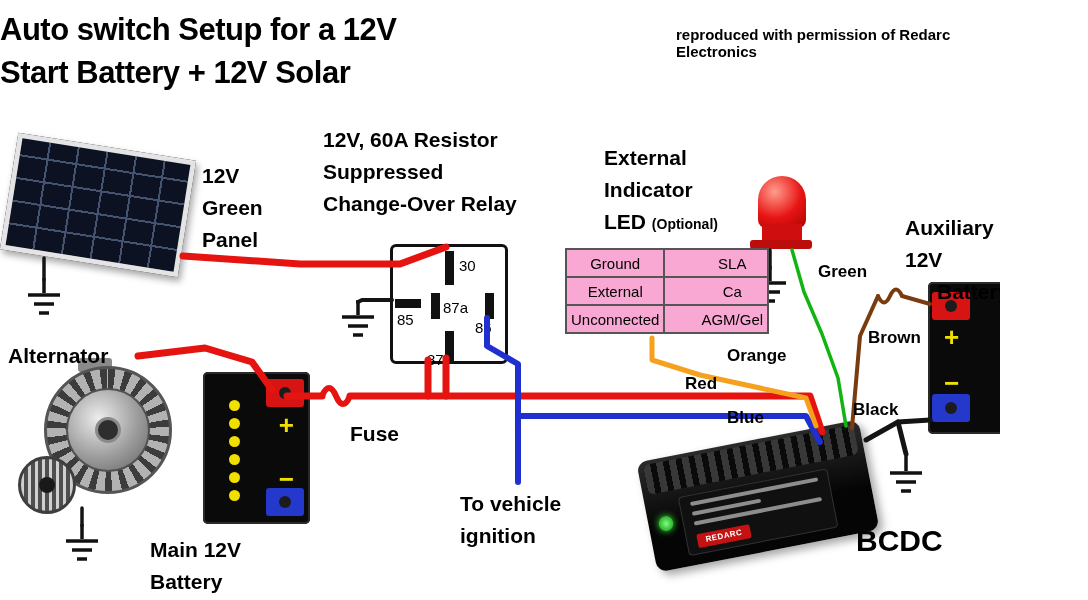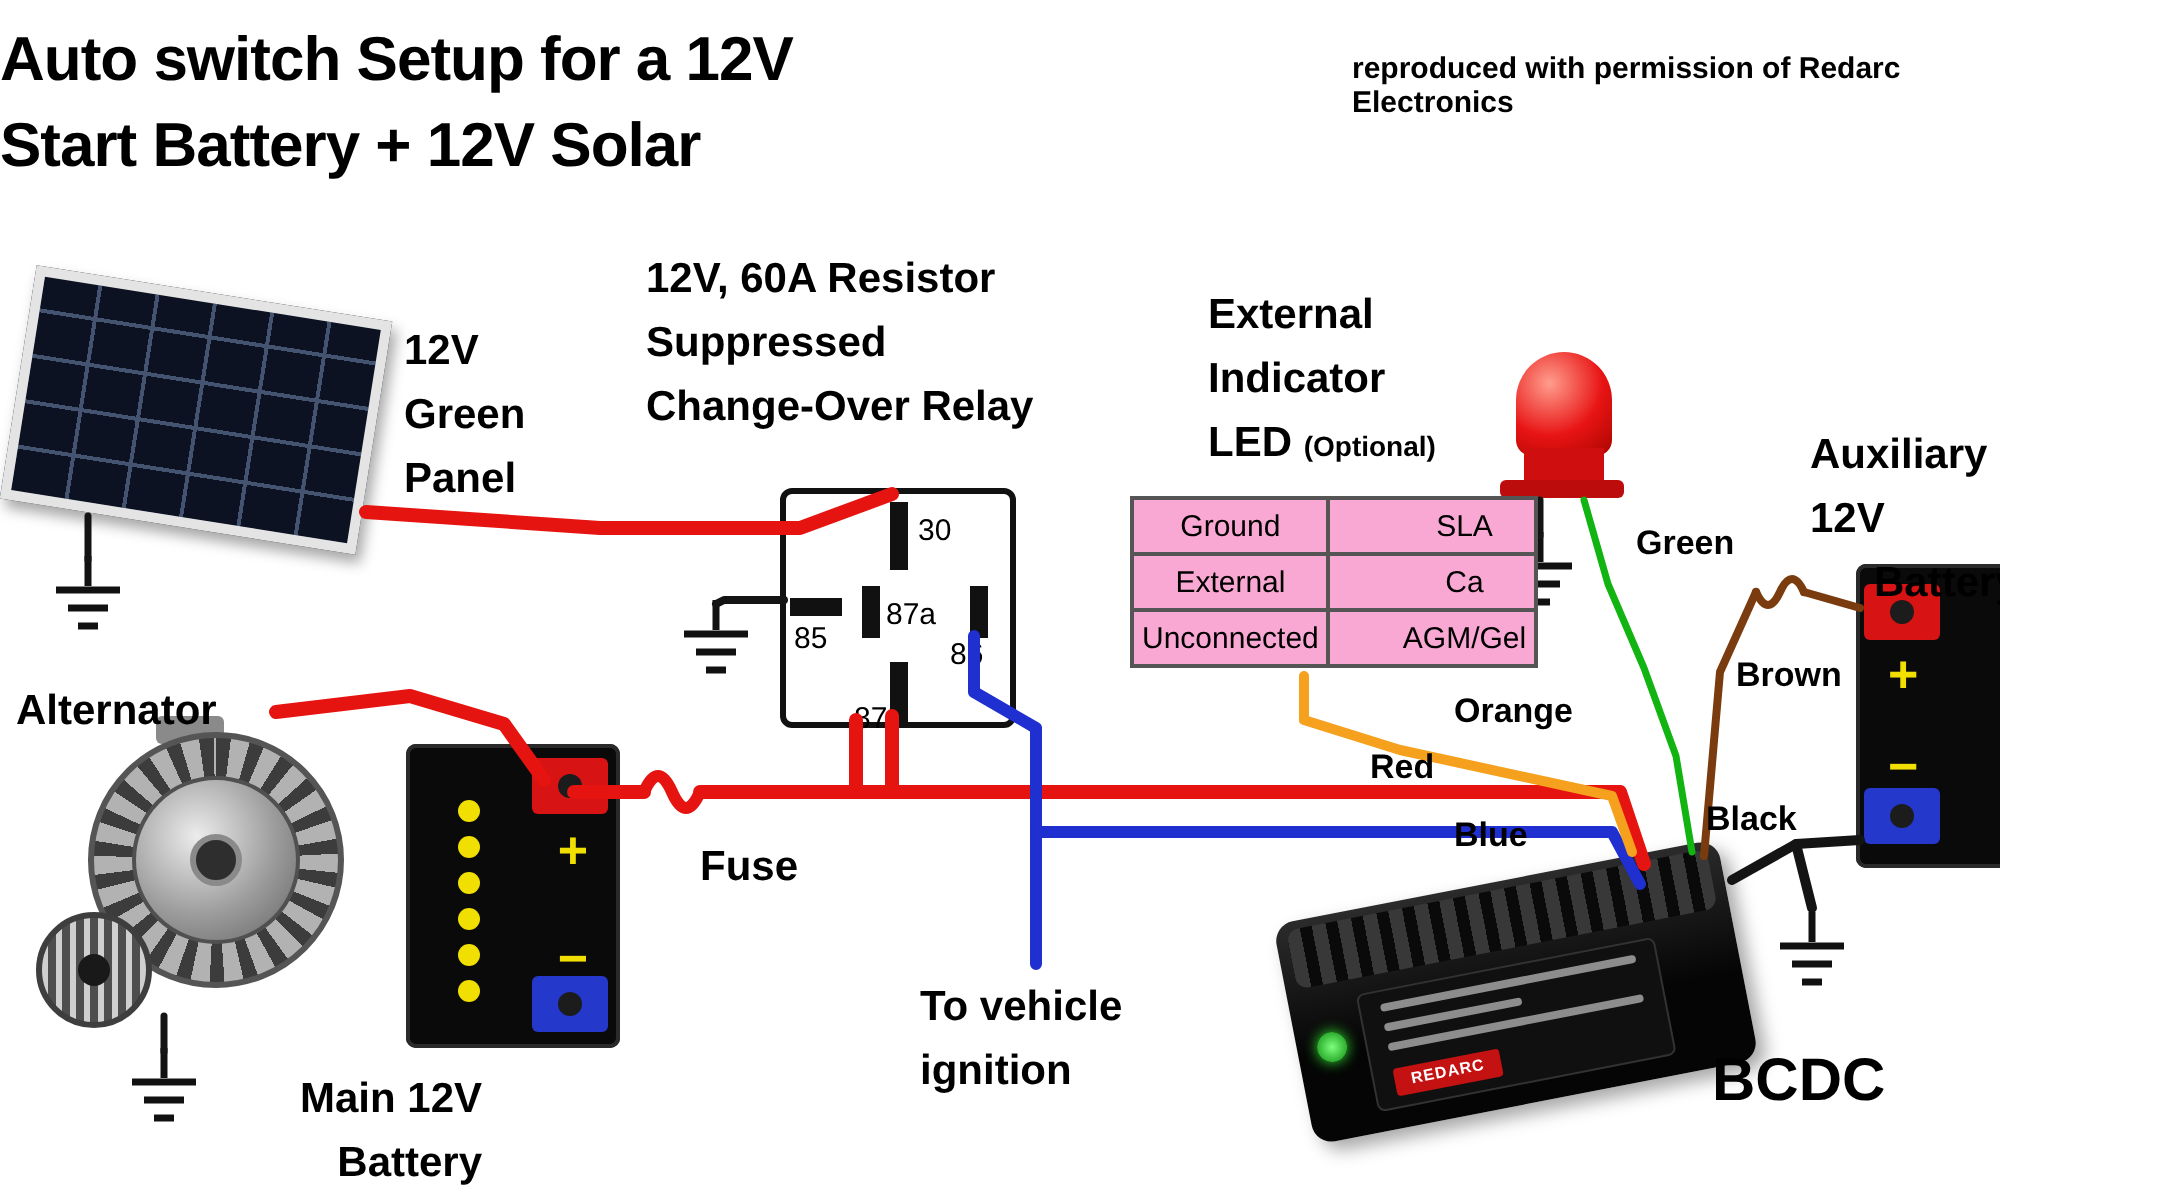--- a/index.html
+++ b/index.html
@@ -167,21 +167,21 @@
         <div class="dot"></div>
         <div class="dot"></div>
         <div class="dot"></div>
         <div class="dot"></div>
     </div>
     <div class="term-sign" style="right:16px;top:94px;">−</div>
     <div class="terminal t-blue" style="right:6px;bottom:8px;">
         <div class="hole"></div>
       </div>
   </div>
-  <div class="abs lbl lbl-21" style="left:150px;top:534px;text-align:right;">
+  <div class="abs lbl lbl-21" style="left:150px;top:534px;">
     <div>Main 12V</div>
     <div>Battery</div>
   </div>
 
   <div class="abs lbl lbl-21" style="left:905px;top:212px;">
     <div>Auxiliary 12V</div>
     <div style="padding-left:32px;">Battery</div>
   </div>
   <div class="abs battery" style="left:928px;top:282px;width:112px;height:152px;">
     <div class="terminal t-red" style="left:4px;top:10px;">

